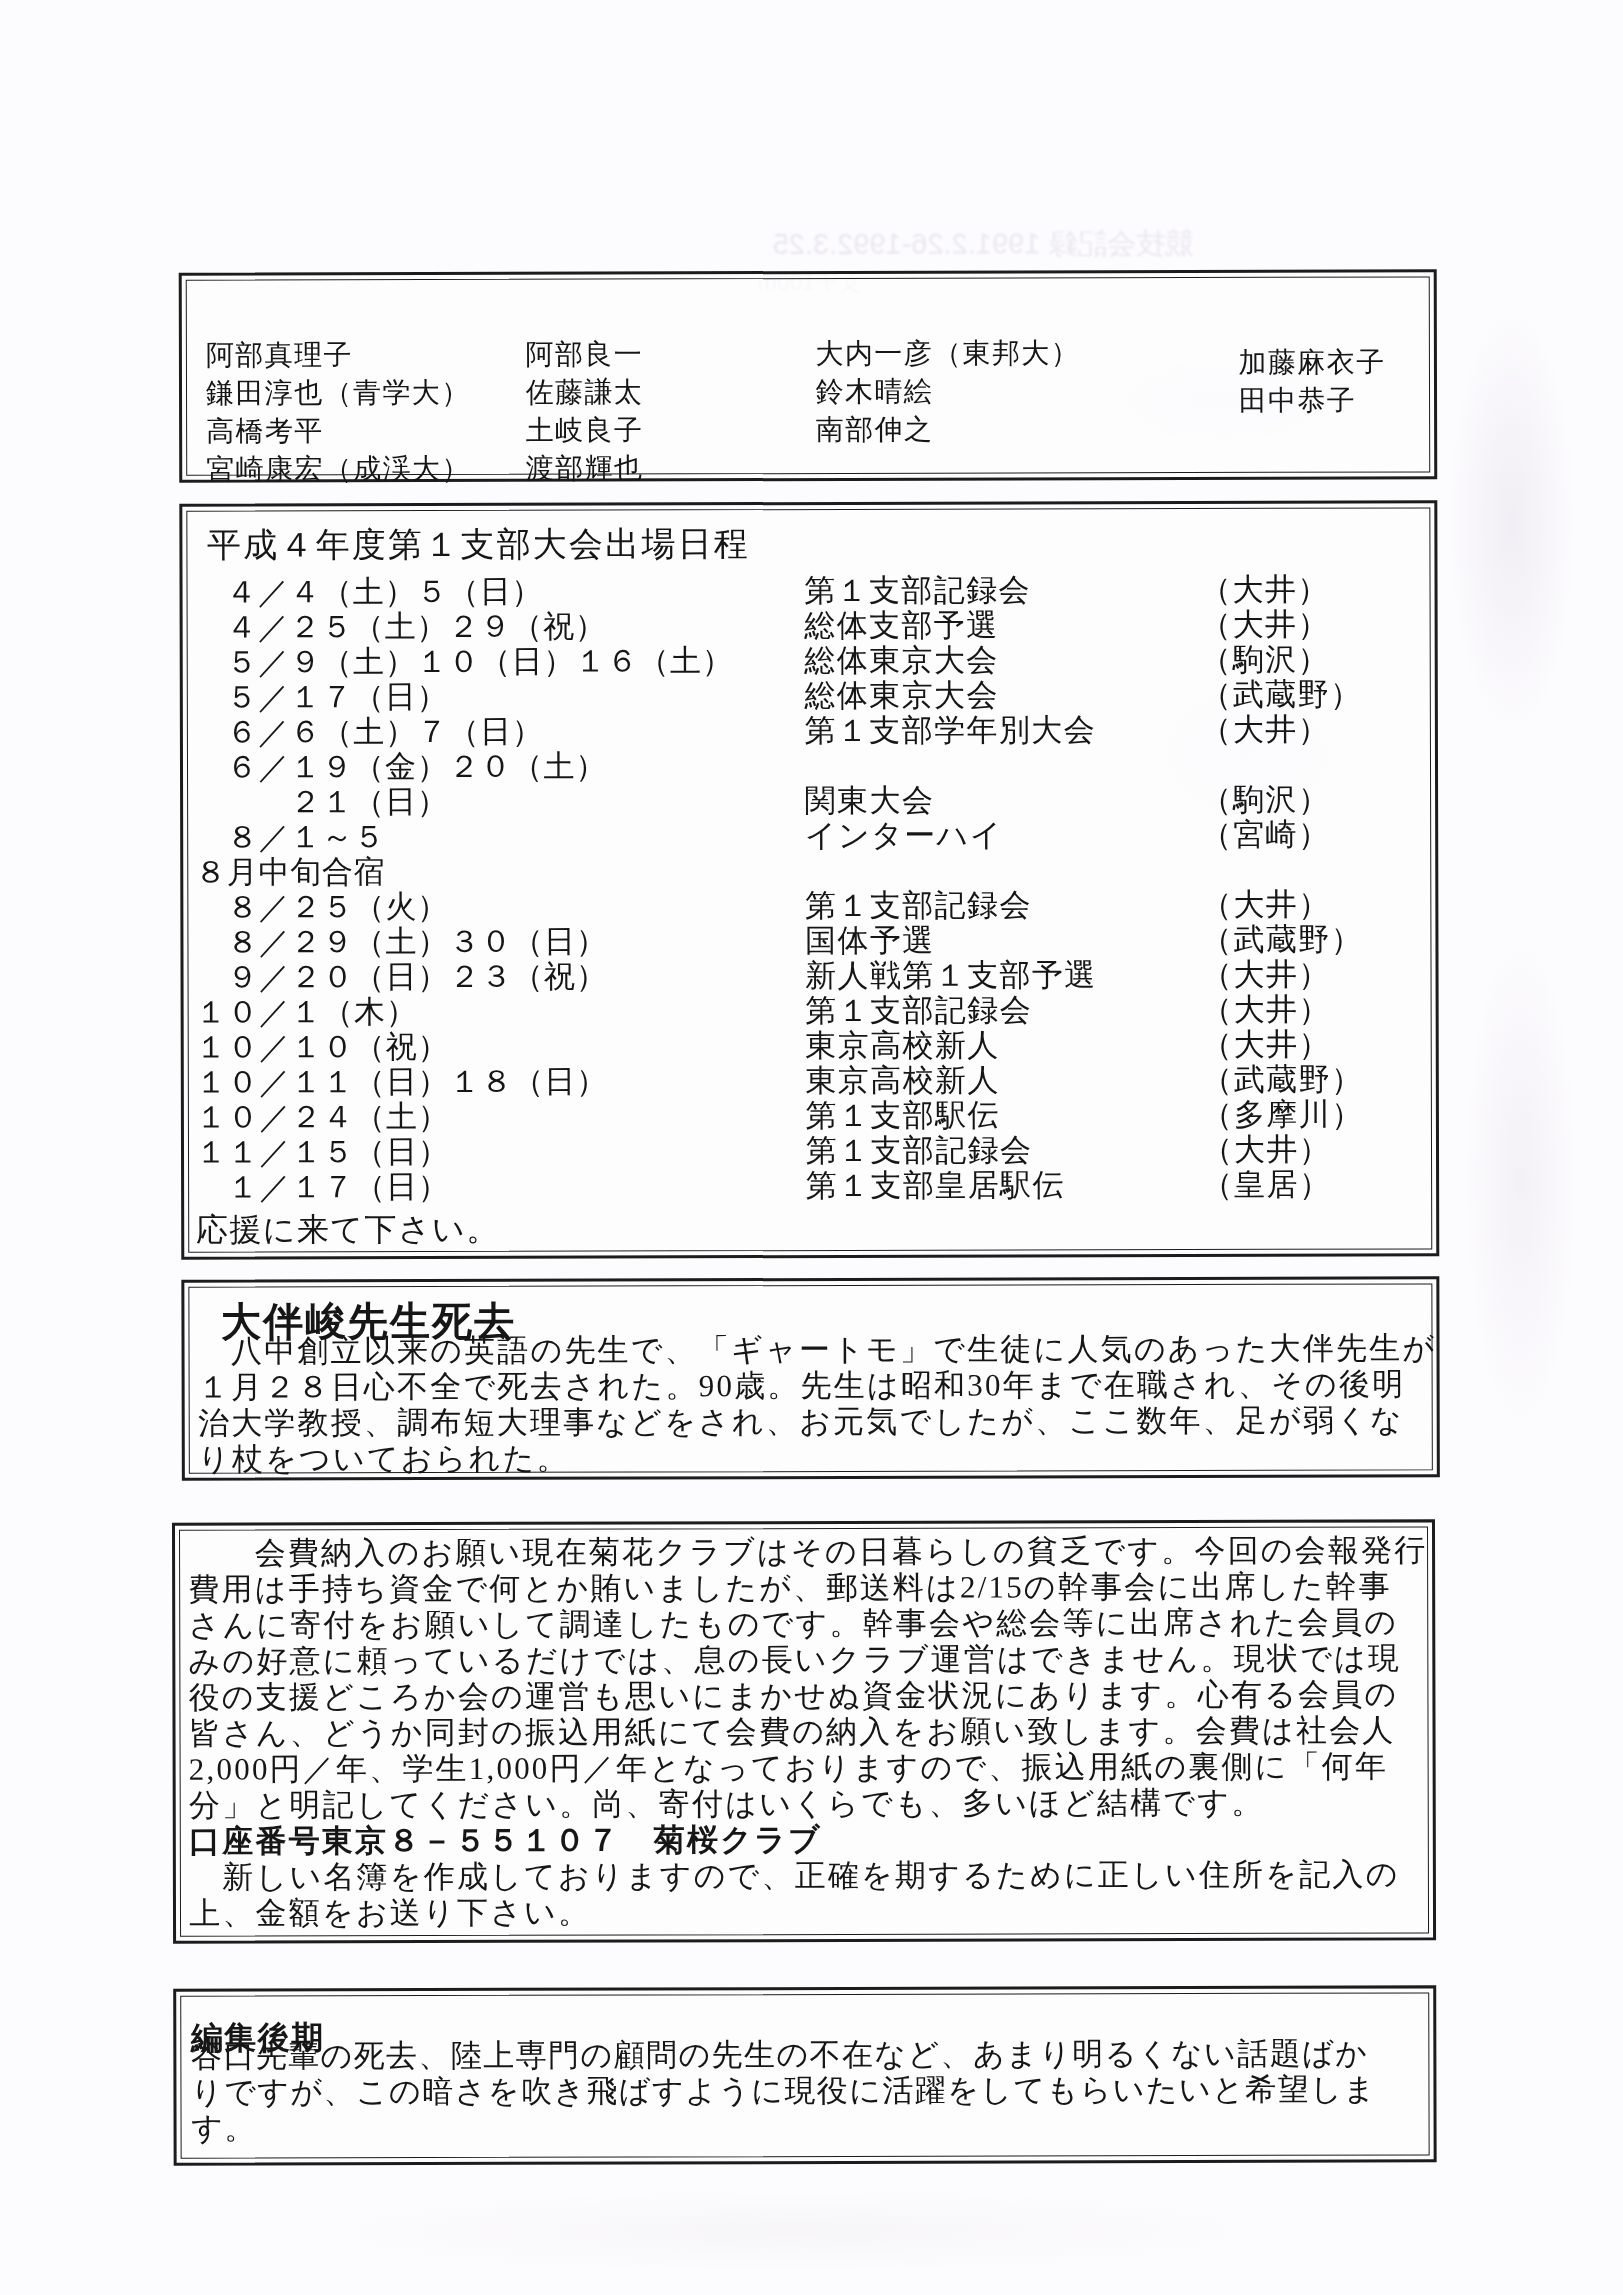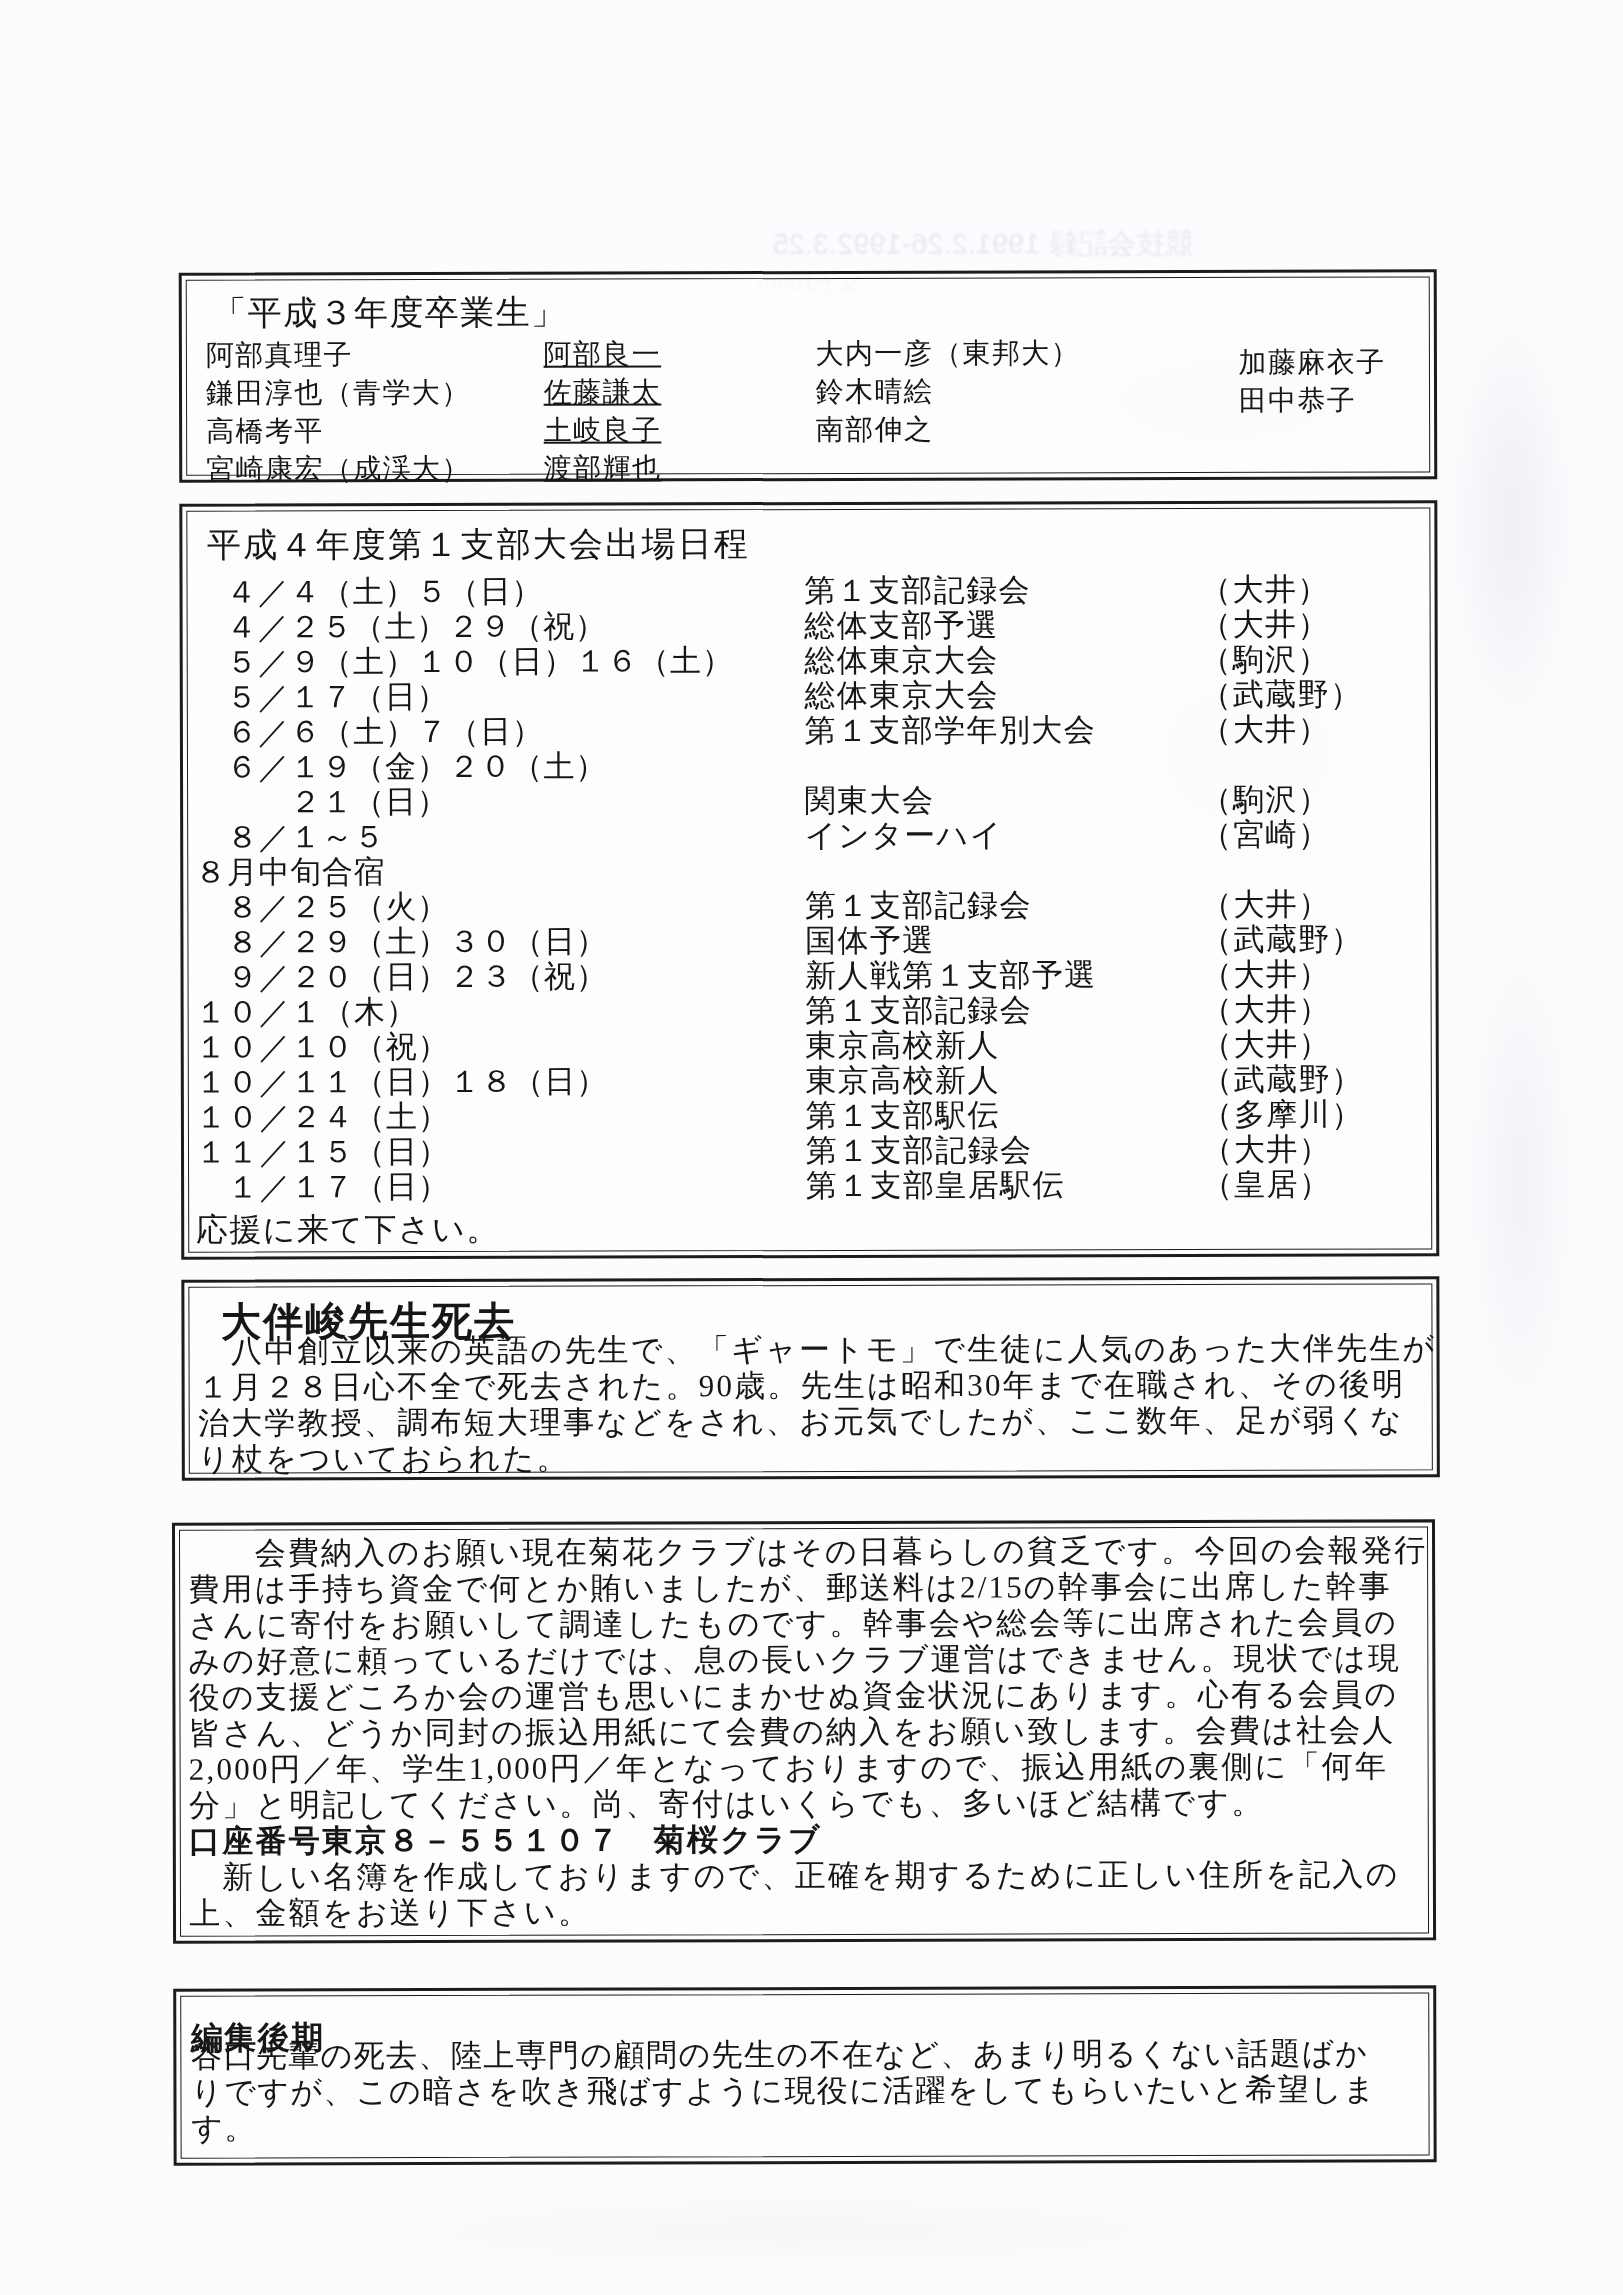--- a/index.html
+++ b/index.html
@@ -12,21 +12,21 @@
   .tilt{position:absolute;inset:0;transform:rotate(-0.15deg);transform-origin:50% 50%;}
   
   .dbox{position:absolute;border:3.6px solid #1c1c1c;background:rgba(255,255,255,.6);}
   .dbox .inner{position:absolute;inset:3.6px;border:1.4px solid #1c1c1c;}
   .t{position:absolute;white-space:pre;}
   
   .gtitle{top:10px;left:26px;font-size:34px;letter-spacing:1.4px;}
   .grows{position:absolute;top:56px;left:0;right:0;}
   .grow{position:relative;height:38px;line-height:38px;}
   .grow span{position:absolute;white-space:pre;font-size:28px;letter-spacing:1.4px;}
-  .c0{left:19.4px;}.c1{left:357px;text-decoration:underline;}.c2{left:629px;}.c3{left:1052px;margin-top:10px;}
+  .c0{left:19.4px;}.c1{left:339px;}.c2{left:629px;}.c3{left:1052px;margin-top:10px;}
   
   .stitle{top:11.5px;left:20px;font-size:34px;letter-spacing:2.2px;}
   .srows{position:absolute;top:63px;left:0;right:0;}
   .srow{position:relative;height:35px;line-height:35px;}
   .srow span{position:absolute;white-space:pre;font-size:31px;}
   .sd{left:7.2px;letter-spacing:0.7px;}
   .se{left:597px;letter-spacing:1.4px;margin-left:20px;}
   .sv{left:1013px;letter-spacing:1.4px;}
   .sfoot{top:697px;left:7.2px;font-size:32px;letter-spacing:1.4px;}
   
@@ -57,21 +57,20 @@
     <span>女子100m</span>
   </div>
   <div class="blotch" style="top:308px;left:1449px;width:129px;height:430px;background:radial-gradient(ellipse,rgba(140,120,170,.10),transparent 70%);"></div>
   <div class="blotch" style="top:933px;left:1463px;width:115px;height:502px;background:radial-gradient(ellipse,rgba(140,120,170,.08),transparent 70%);"></div>
   <div class="blotch" style="top:344px;left:1076px;width:301px;height:115px;background:radial-gradient(ellipse,rgba(150,130,175,.07),transparent 70%);"></div>
   <div class="blotch" style="top:646px;left:1112px;width:273px;height:215px;background:radial-gradient(ellipse,rgba(150,130,175,.06),transparent 70%);"></div>
   <div class="blotch" style="top:2188px;left:287px;width:1004px;height:86px;background:radial-gradient(ellipse,rgba(150,140,160,.05),transparent 70%);"></div>
 
   <section class="dbox" style="left:181px;top:271px;width:1252px;height:204px;">
     <div class="inner">
-      <div class="t gtitle">「平成３年度卒業生」</div>
       <div class="grows">
         <div class="grow">
           <span class="c0">阿部真理子</span>
           <span class="c1">阿部良一</span>
           <span class="c2">大内一彦（東邦大）</span>
           <span class="c3">加藤麻衣子</span>
         </div>
         <div class="grow">
           <span class="c0">鎌田淳也（青学大）</span>
           <span class="c1">佐藤謙太</span>

